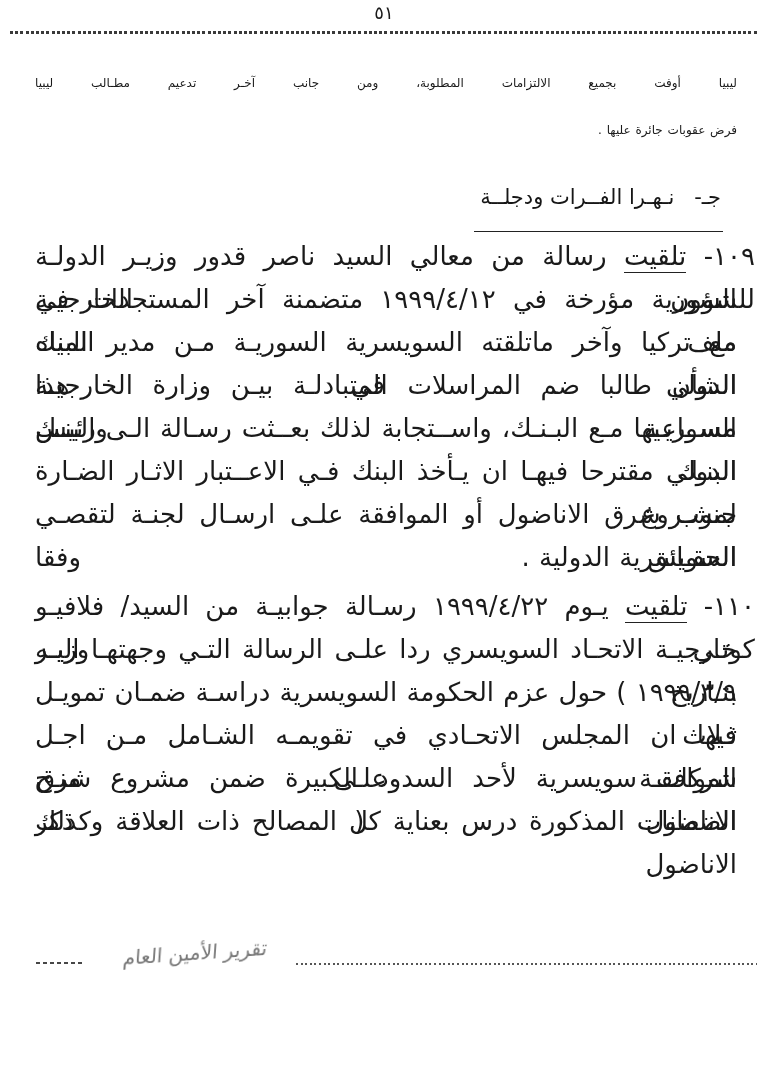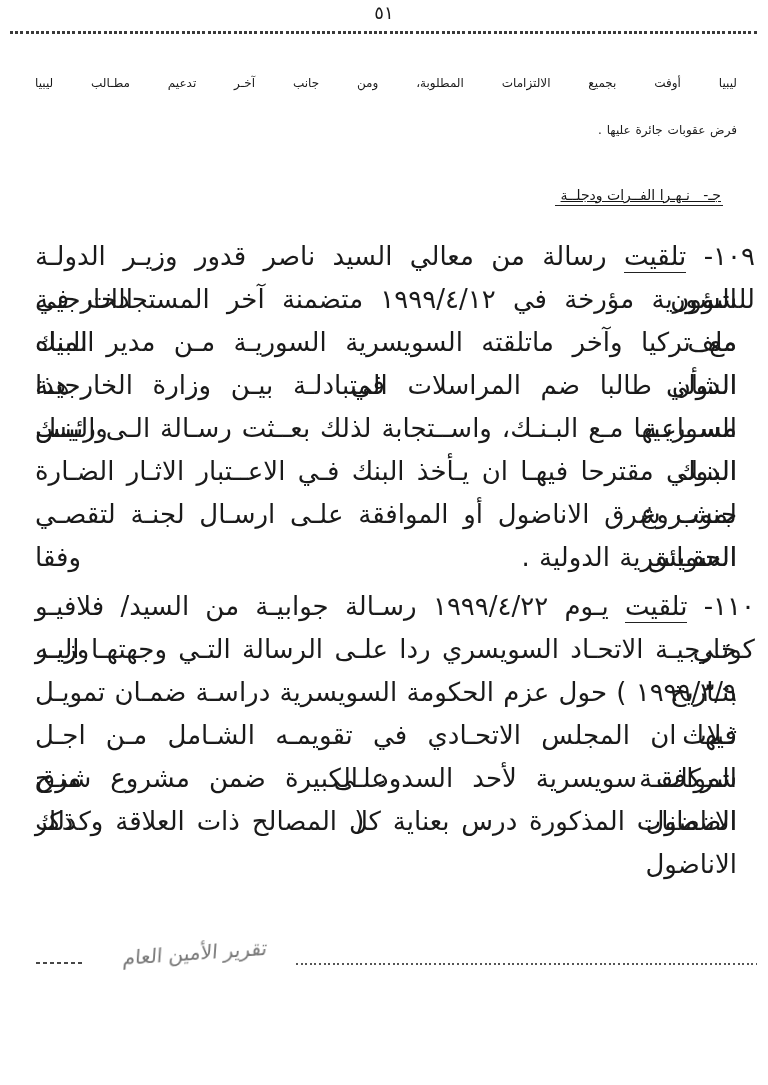--- a/index.html
+++ b/index.html
@@ -31,22 +31,22 @@
   }
   .line.outdent{margin-right:-18px}
   .line.endline{text-align-last:right}
   .uline{border-bottom:1.5px solid #222;padding-bottom:1px}
 
   .intro{margin-top:27px}
   .intro .line{font-size:12px;line-height:47px;height:47px}
 
   .heading-row{margin-top:31px;height:36px;text-align:right;margin-left:0;padding-right:32px}
   .heading-text{
-    display:inline-block;font-size:14px;color:#161616;
-    padding:0 2px 2px 6px;border-bottom:1.6px solid #222;white-space:pre;text-decoration:underline;
+    display:inline-block;font-size:21px;color:#161616;
+    padding:0 2px 22px 6px;border-bottom:1.6px solid #222;white-space:pre;
   }
 
   .p109{margin-top:14px}
   .p110{margin-top:6px}
 
   .footer{position:absolute;top:938px;left:0;right:0;height:52px}
   .footer-dash{
     position:absolute;left:36px;top:24px;width:48px;height:2px;
     background:repeating-linear-gradient(90deg,#474747 0 4px,transparent 4px 7px);
   }

